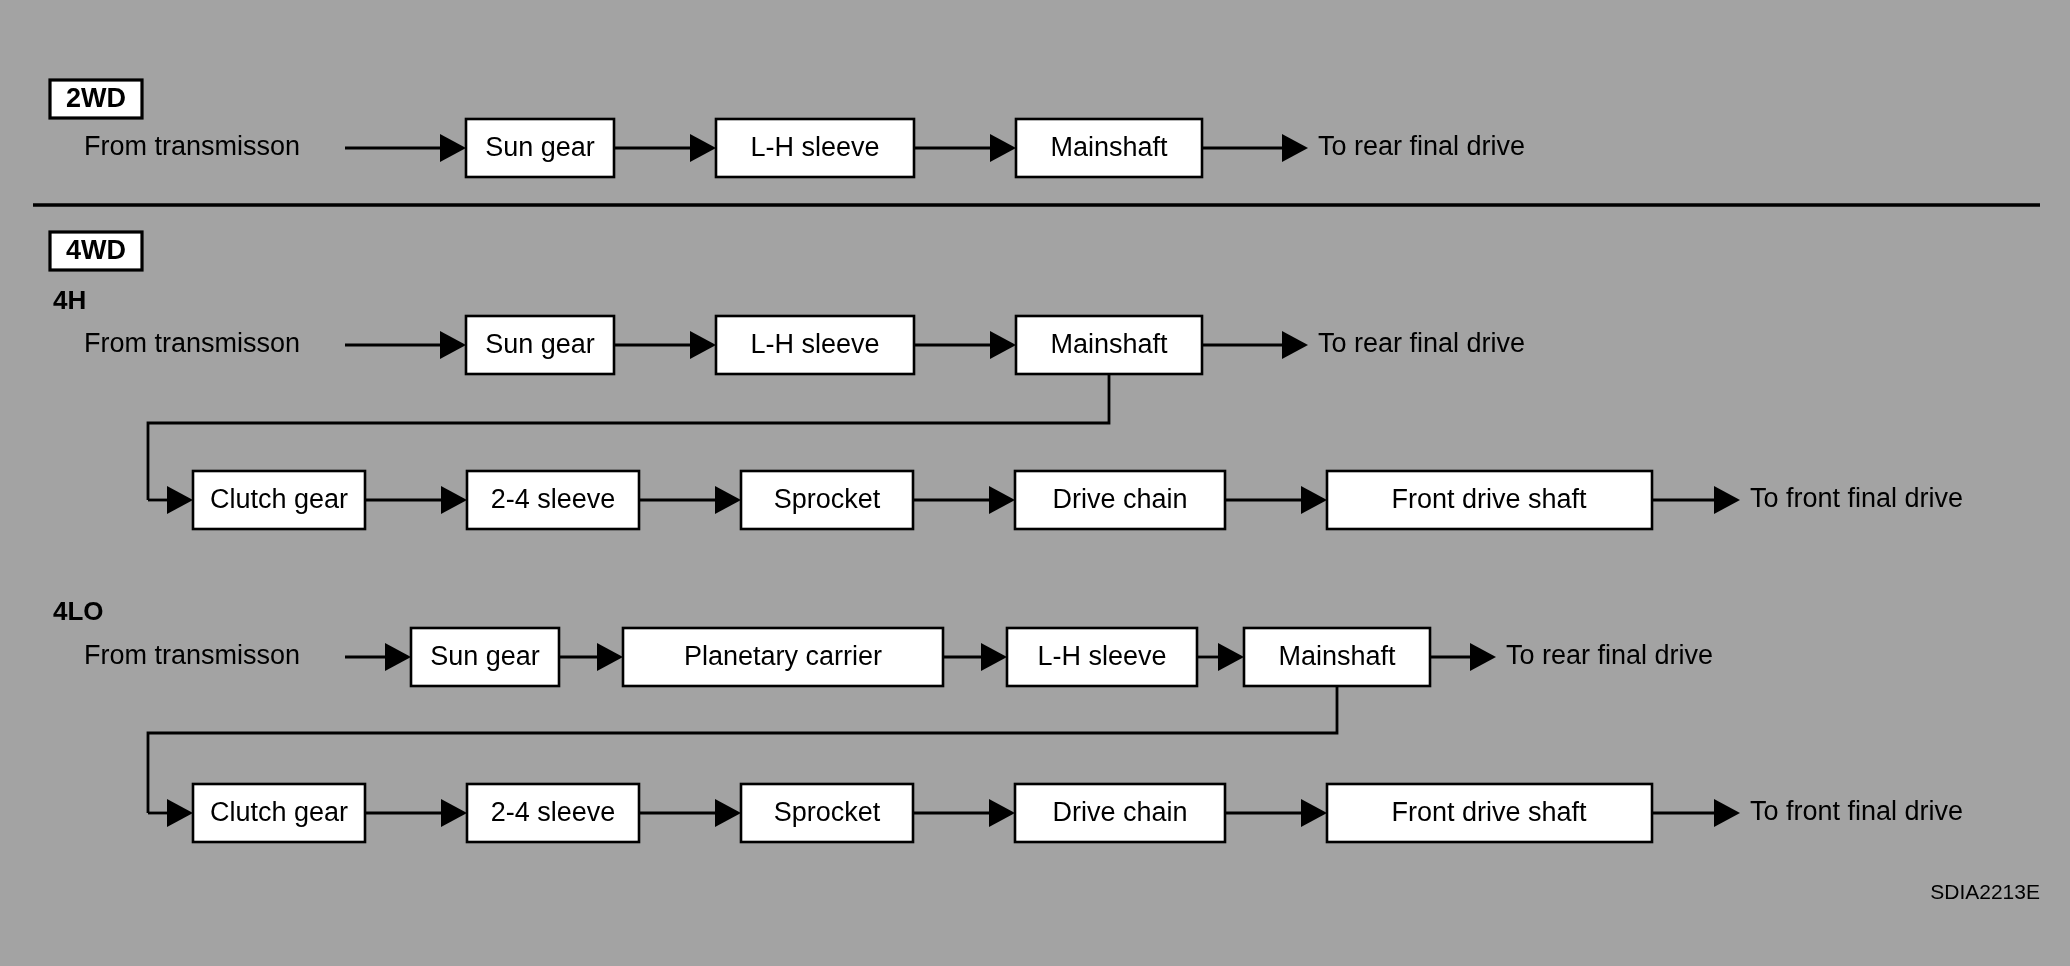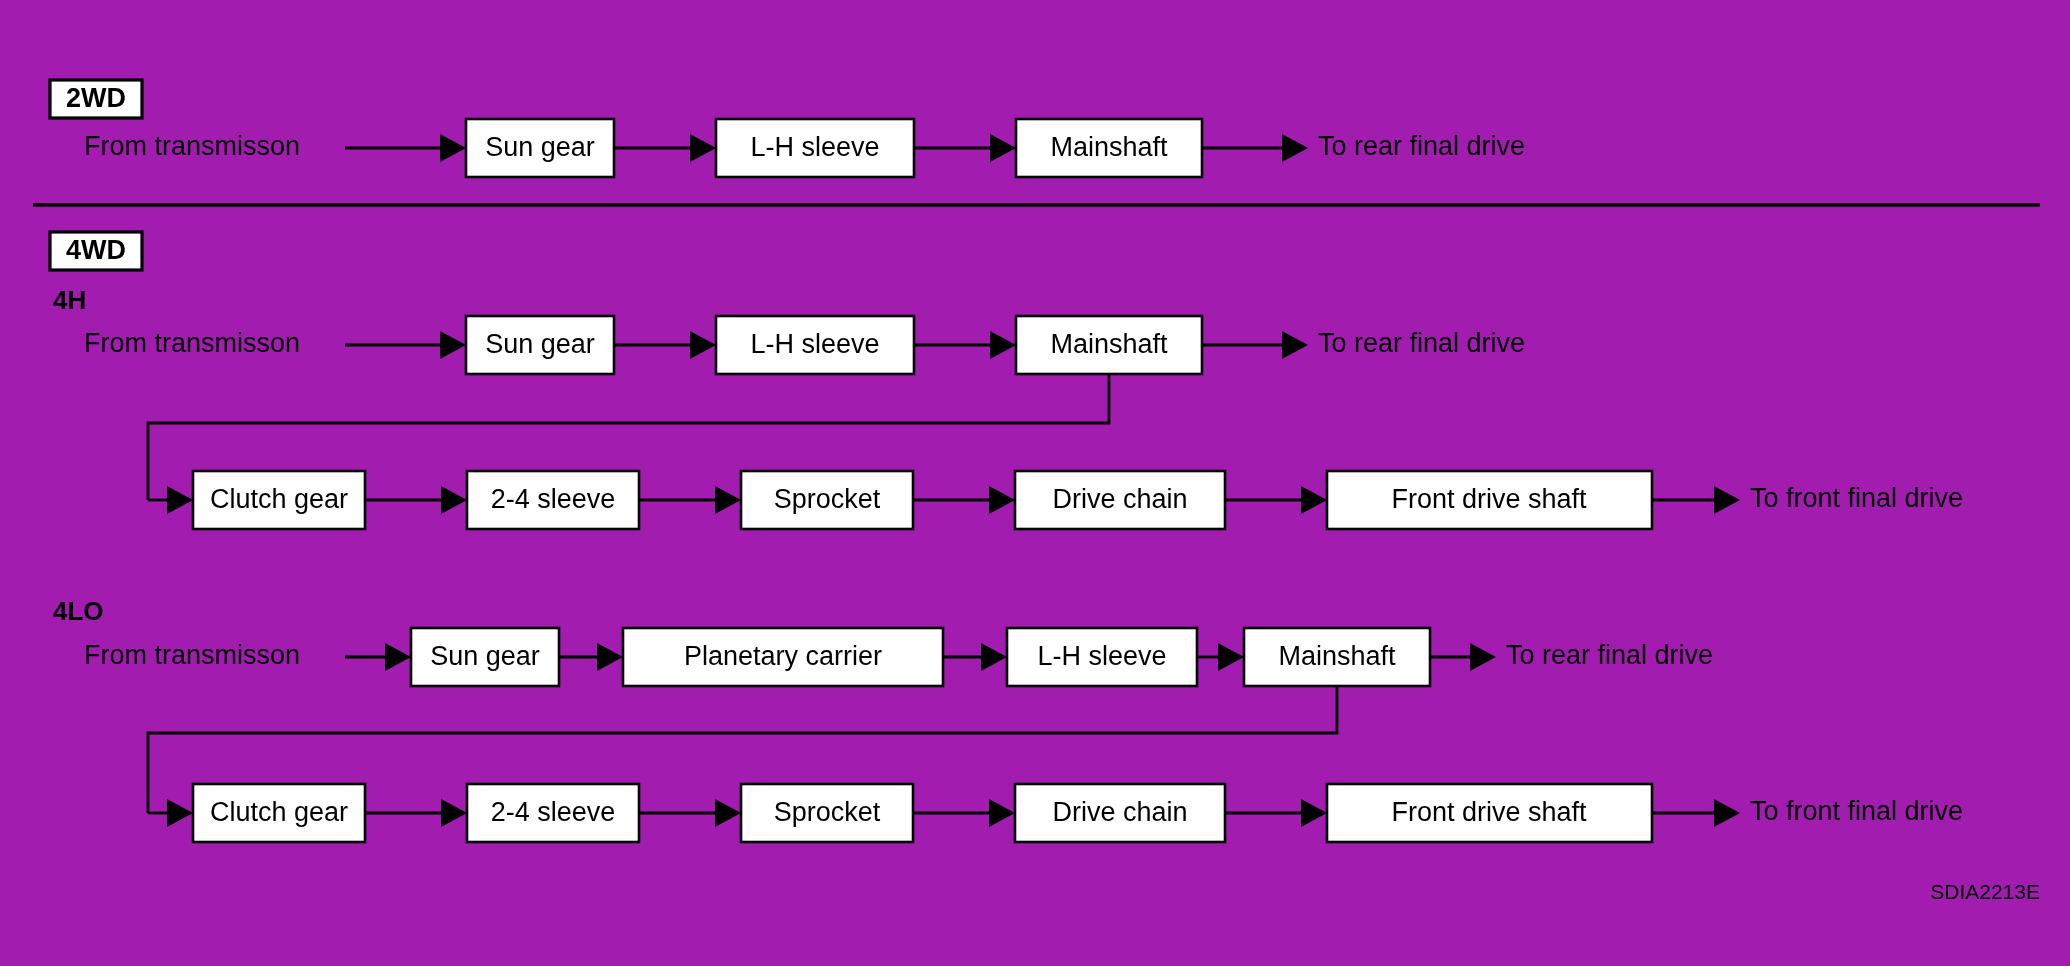--- a/index.html
+++ b/index.html
@@ -4,21 +4,21 @@
 <style>
   html, body {
     margin: 0;
     padding: 0;
     background: #ffffff;
   }
   #canvas {
     position: relative;
     width: 2070px;
     height: 966px;
-    background: #a21caf;
+    background: #a3a3a3;
     font-family: "Liberation Sans", sans-serif;
     overflow: hidden;
   }
   svg.diagram {
     position: absolute;
     left: 0;
     top: 0;
     width: 2070px;
     height: 966px;
   }

